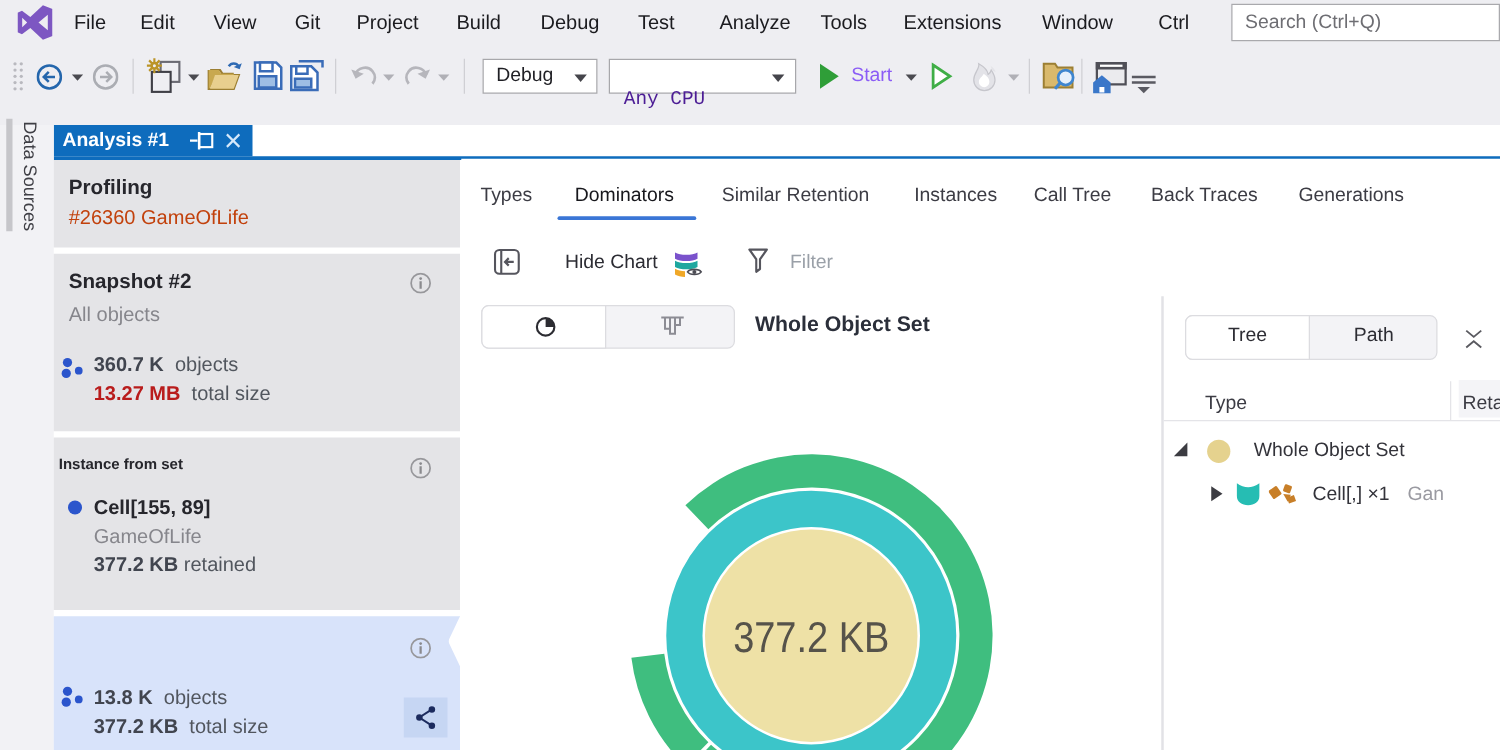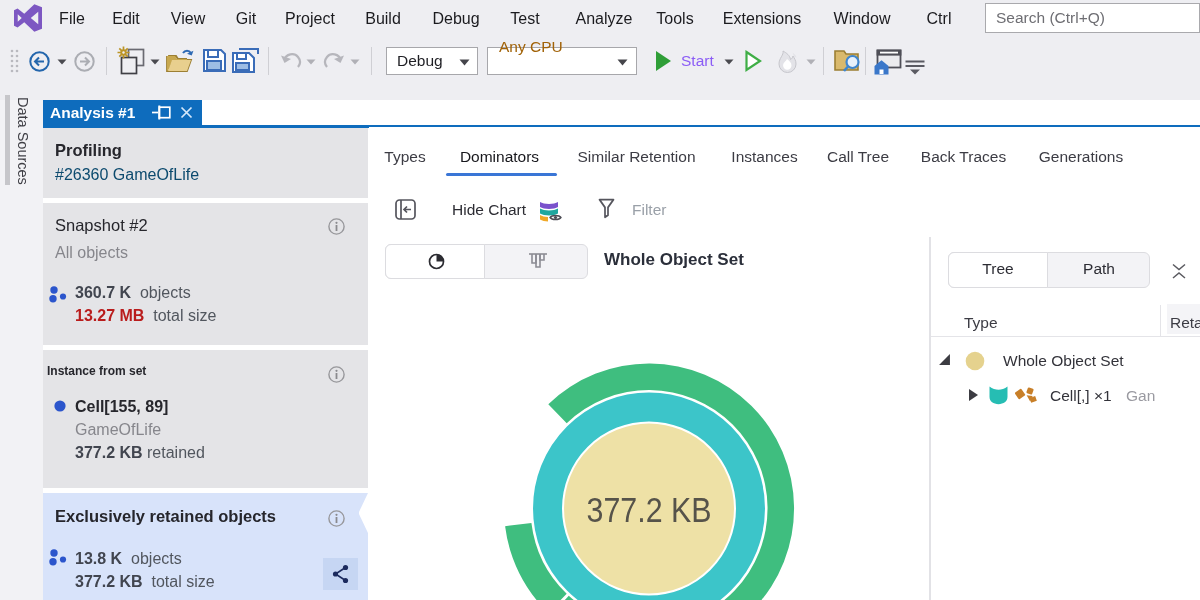--- a/index.html
+++ b/index.html
@@ -115,21 +115,21 @@
       <path d="M0.5 0.5h9L5 5.5z" fill="#b0b0b6"></path>
     </svg>
   <div class="abs" style="left:371px;top:9px;width:1px;height:28px;background:#cfcfd4"></div>
 
   <div class="abs" style="left:386px;top:9px;width:92px;height:28px;background:#fff;border:1px solid #a7a7ab;"></div>
   <div class="abs" style="left:397px;top:14px;font-size:15.5px;color:#1f1f24;">Debug</div>
   <svg class="abs" style="left:459px;top:21px" width="11" height="7" viewBox="0 0 11 7">
       <path d="M0.5 0.5h10L5.5 6.5z" fill="#45454b"></path>
     </svg>
   <div class="abs" style="left:487px;top:9px;width:150px;height:28px;background:#fff;border:1px solid #a7a7ab;"></div>
-  <div class="abs" style="left:499px;top:0;font-size:15.5px;color:#a16207;">Any CPU</div>
+  <div class="abs" style="left:499px;top:32px;font-size:15.5px;color:#4c1d95;font-family:Liberation Mono, monospace;">Any CPU</div>
   <svg class="abs" style="left:617px;top:21px" width="11" height="7" viewBox="0 0 11 7">
       <path d="M0.5 0.5h10L5.5 6.5z" fill="#45454b"></path>
     </svg>
 
   <svg class="abs" style="left:654px;top:11px" width="19" height="24" viewBox="0 0 19 24">
       <path d="M2 2 17 12 2 22z" fill="#2f9e38"></path>
     </svg>
   <div class="abs" style="left:681px;top:14px;font-size:15.5px;color:#8b5cf6;">Start</div>
   <svg class="abs" style="left:724px;top:21px" width="10" height="6" viewBox="0 0 10 6">
       <path d="M0.5 0.5h9L5 5.5z" fill="#4a4a50"></path>
@@ -184,24 +184,24 @@
 </svg>
 
 <div class="abs" style="left:0;top:100px;width:43px;height:500px;background:#f2f2f5;"></div>
 <div class="abs" style="left:5px;top:95px;width:4.5px;height:90px;background:#c6c6ca;"></div>
 <div class="abs" style="left:31px;top:97px;font-size:14.5px;color:#3f3f45;white-space:nowrap;transform:rotate(90deg);transform-origin:0 0;">Data Sources</div>
 
 <div id="leftpanel" style="position:absolute;left:43px;top:127px;width:325px;height:473px;font-size:16px;">
 
   <div class="abs" style="left:0;top:1px;width:325px;height:70px;background:#e4e4e7;"></div>
   <div class="abs" style="left:12px;top:14px;font-weight:bold;color:#26262c;font-size:16.5px;">Profiling</div>
-  <div class="abs" style="left:12px;top:39px;color:#0c4a6e;text-align:center;">#26360 GameOfLife</div>
+  <div class="abs" style="left:12px;top:39px;color:#c2410c;text-align:center;">#26360 GameOfLife</div>
 
   <div class="abs" style="left:0;top:76px;width:325px;height:142px;background:#e4e4e7;"></div>
-  <div class="abs" style="left:12px;top:89px;font-weight:normal;color:#26262c;font-size:16.5px;">Snapshot #2</div>
+  <div class="abs" style="left:12px;top:89px;font-weight:bold;color:#26262c;font-size:16.5px;">Snapshot #2</div>
   <div class="abs" style="left:12px;top:117px;color:#86868c;">All objects</div>
   <svg class="abs" style="left:285px;top:91px" width="17" height="17" viewBox="0 0 17 17">
     <circle cx="8.5" cy="8.5" r="7.6" fill="none" stroke="#97979b" stroke-width="1.4"></circle>
     <circle cx="8.5" cy="4.8" r="1.1" fill="#8a8a8e"></circle>
       <rect x="7.6" y="7" width="1.8" height="6" fill="#8a8a8e"></rect>
   </svg>
   <svg class="abs" style="left:3px;top:156px" width="24" height="22" viewBox="0 0 24 22">
     <circle cx="8" cy="7" r="3.7" fill="#2b55cc"></circle>
       <circle cx="7" cy="15.7" r="3.7" fill="#2b55cc"></circle>
       <circle cx="17" cy="13.5" r="3.1" fill="#2b55cc"></circle>
@@ -218,21 +218,20 @@
   </svg>
   <svg class="abs" style="left:11px;top:273px" width="12" height="12" viewBox="0 0 12 12">
       <circle cx="6" cy="6" r="5.6" fill="#2b55cc"></circle>
     </svg>
   <div class="abs" style="left:32px;top:271px;font-weight:bold;color:#26262c;">Cell[155, 89]</div>
   <div class="abs" style="left:32px;top:294px;color:#86868c;">GameOfLife</div>
   <div class="abs" style="left:32px;top:317px;color:#51565e;"><b style="color:#41454f">377.2 KB</b> retained</div>
 
   <div class="abs" style="left:0;top:366px;width:325px;height:107px;background:#d8e3fa;"></div>
   <div class="abs" style="left:315.5px;top:366px;width:9.5px;height:40px;background:#fff;clip-path:polygon(100% 0,100% 100%,0 50%);"></div>
-  <div class="abs" style="left:12px;top:380px;font-weight:bold;color:#26262c;font-size:16.5px;">Exclusively retained objects</div>
   <svg class="abs" style="left:285px;top:383px" width="17" height="17" viewBox="0 0 17 17">
     <circle cx="8.5" cy="8.5" r="7.6" fill="none" stroke="#97979b" stroke-width="1.4"></circle>
     <circle cx="8.5" cy="4.8" r="1.1" fill="#8a8a8e"></circle>
       <rect x="7.6" y="7" width="1.8" height="6" fill="#8a8a8e"></rect>
   </svg>
   <svg class="abs" style="left:3px;top:419px" width="24" height="22" viewBox="0 0 24 22">
     <circle cx="8" cy="7" r="3.7" fill="#2b55cc"></circle>
       <circle cx="7" cy="15.7" r="3.7" fill="#2b55cc"></circle>
       <circle cx="17" cy="13.5" r="3.1" fill="#2b55cc"></circle>
   </svg>

